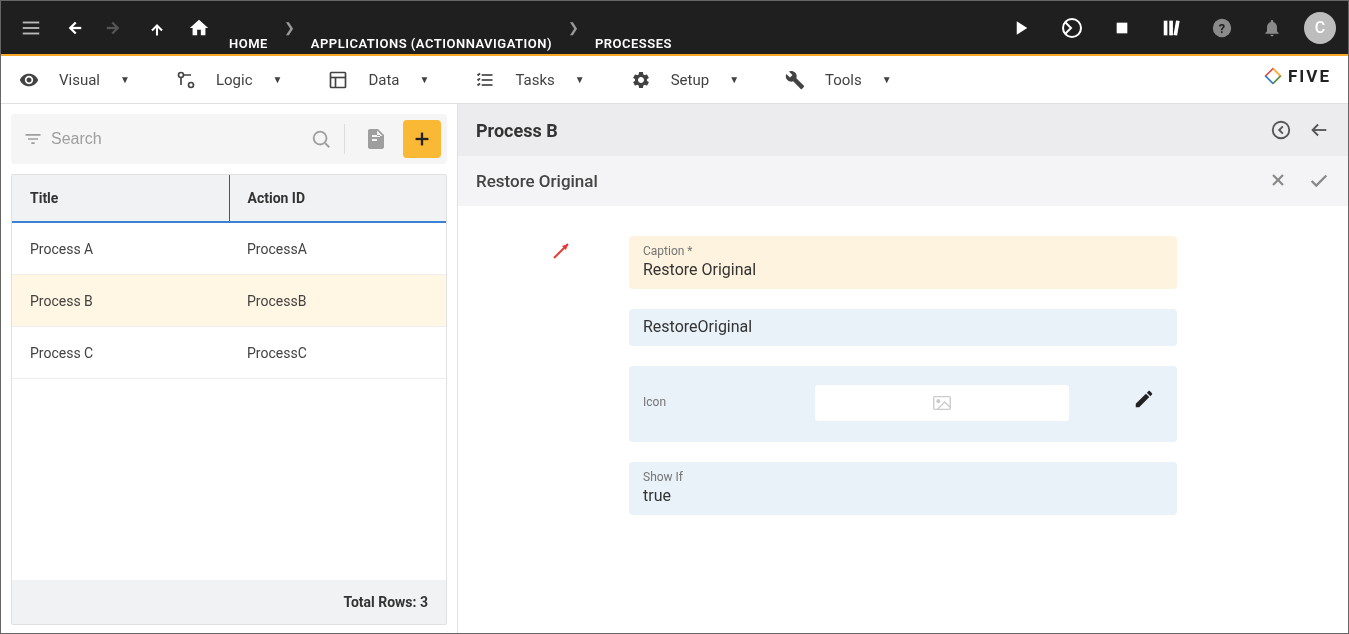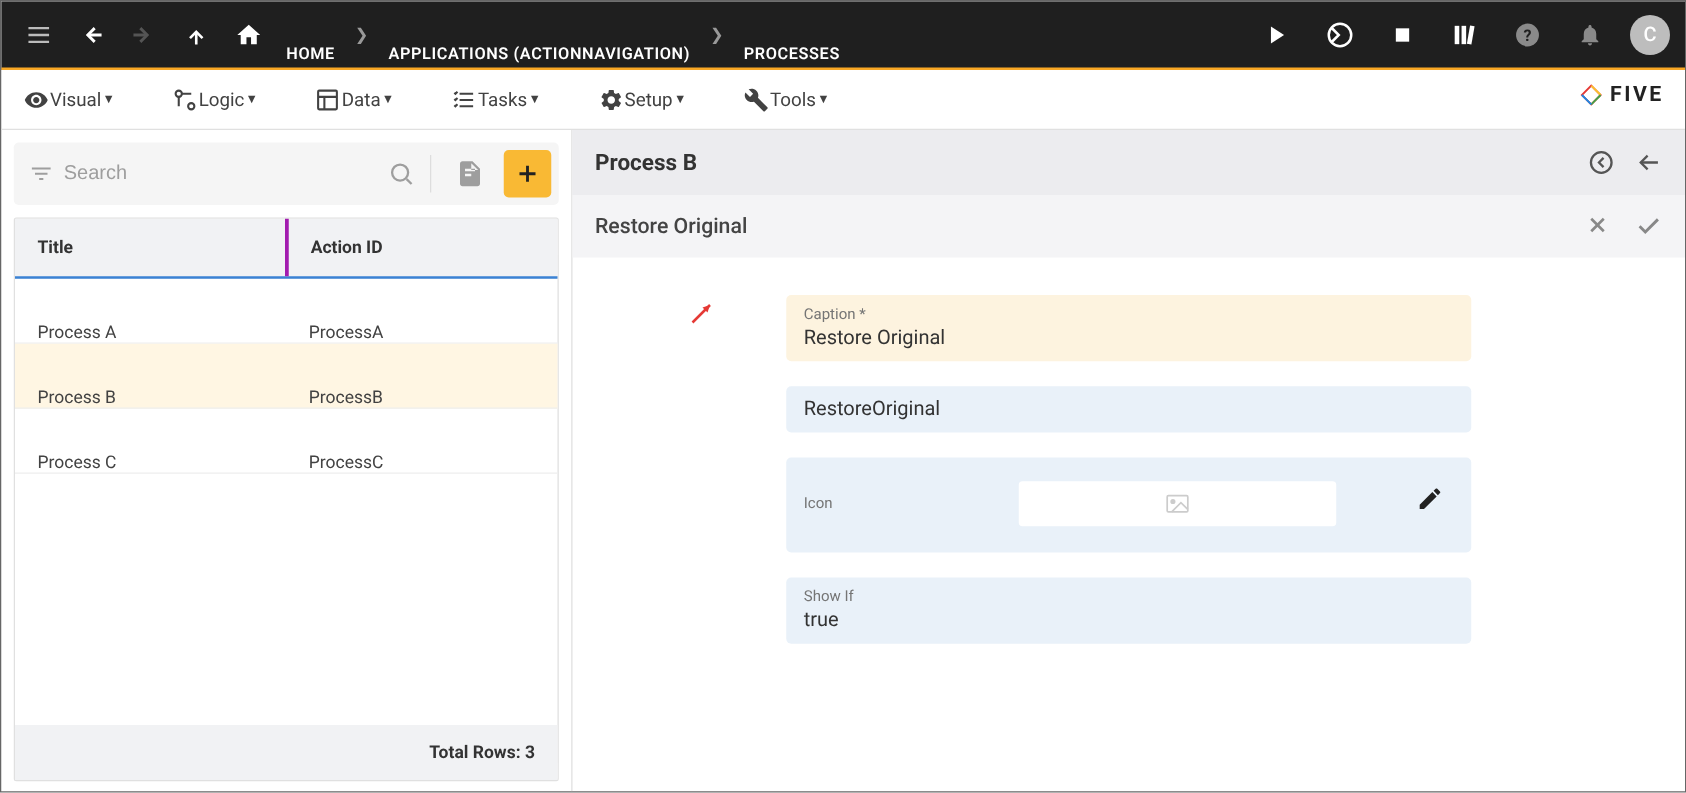--- a/index.html
+++ b/index.html
@@ -6,39 +6,39 @@
 body { font-family: -apple-system, BlinkMacSystemFont, "Segoe UI", Roboto, Arial, sans-serif; background: #fff; width: 1349px; height: 634px; overflow: hidden; border: 1px solid #666; }
 .topbar { background: #1f1f1f; height: 55px; display: flex; align-items: center; padding: 0 12px; color: #fff; border-bottom: 2px solid #f9a825; }
 .topbar-left { display: flex; align-items: center; gap: 6px; flex: 1; }
 .topbar-right { display: flex; align-items: center; gap: 14px; }
 .icon-btn { width: 36px; height: 36px; display: flex; align-items: center; justify-content: center; cursor: pointer; color: #fff; }
 .icon-btn.disabled { color: #666; }
 .crumb { font-size: 13px; font-weight: 600; letter-spacing: 0.5px; padding: 0 6px; cursor: pointer; margin-top: 32px; }
 .crumb-chev { color: #999; font-size: 13px; padding: 0 4px; }
 .avatar { width: 32px; height: 32px; border-radius: 50%; background: #bdbdbd; display: flex; align-items: center; justify-content: center; font-weight: 500; color: #fff; }
 .menubar { height: 48px; display: flex; align-items: center; padding: 0 10px; gap: 30px; border-bottom: 1px solid #e0e0e0; }
-.menu-item { display: flex; align-items: center; gap: 1px; color: #424242; font-size: 15px; cursor: pointer; padding: 6px 8px; }
+.menu-item { display: flex; align-items: center; gap: 20px; color: #424242; font-size: 15px; cursor: pointer; padding: 6px 8px; }
 .menu-item svg { width: 20px; height: 20px; }
 .menu-arrow { font-size: 10px; color: #424242; }
 .logo-area { position: absolute; right: 18px; top: 66px; display: flex; align-items: center; gap: 6px; font-weight: 700; letter-spacing: 2px; font-size: 17px; color: #222; }
 .logo-mark { width: 18px; height: 18px; }
 .workspace { display: flex; height: calc(634px - 55px - 48px - 2px); }
 .left-panel { width: 456px; padding: 4px; display: flex; flex-direction: column; }
 .search-row { background: #f5f5f5; height: 50px; margin: 6px; border-radius: 4px; display: flex; align-items: center; padding: 0 6px 0 12px; gap: 8px; }
 .search-input { border: none; background: transparent; flex: 1; font-size: 16px; outline: none; color: #555; }
 .search-input::placeholder { color: #9e9e9e; }
 .vsep { width: 1px; height: 30px; background: #ddd; margin: 0 4px; }
 .sq-btn { width: 38px; height: 38px; border-radius: 4px; display: flex; align-items: center; justify-content: center; cursor: pointer; }
 .sq-btn.add { background: #f9b934; color: #222; }
 .sq-btn.doc { color: #9e9e9e; }
 .table-wrapper { margin: 4px 6px; border: 1px solid #e0e0e0; border-radius: 2px; flex: 1; display: flex; flex-direction: column; position: relative; }
 .table-header { background: #f1f2f4; height: 48px; display: flex; border-bottom: 2px solid #3b82d4; }
-.table-header-cell { flex: 1; padding: 0 18px; display: flex; align-items: center; font-weight: 700; color: #333; font-size: 14px; border-right: 3px solid #a21caf; }
+.table-header-cell { flex: 1; padding: 0 18px; display: flex; align-items: center; font-weight: 700; color: #333; font-size: 14px; border-right: 1px solid #a21caf; }
 .table-header-cell:last-child { border-right: none; }
-.table-row { height: 52px; display: flex; border-bottom: 1px solid #eee; cursor: pointer; align-items: flex-end; }
+.table-row { height: 52px; display: flex; border-bottom: 1px solid #eee; cursor: pointer; }
 .table-row.selected { background: #fff6e3; }
 .table-cell { flex: 1; padding: 0 18px; display: flex; align-items: center; color: #424242; font-size: 14px; }
 .table-footer { background: #f1f2f4; height: 44px; display: flex; align-items: center; justify-content: flex-end; padding: 0 18px; font-weight: 700; font-size: 14px; color: #333; position: absolute; bottom: 0; left: 0; right: 0; }
 .right-panel { flex: 1; border-left: 1px solid #e0e0e0; display: flex; flex-direction: column; }
 .detail-header { background: #ececef; height: 52px; display: flex; align-items: center; padding: 0 18px; font-size: 18px; font-weight: 700; color: #333; }
 .detail-header-actions { margin-left: auto; display: flex; gap: 16px; }
 .detail-sub { background: #f4f4f6; height: 50px; display: flex; align-items: center; padding: 0 18px; font-size: 17px; color: #444; font-weight: 500; }
 .detail-sub-actions { margin-left: auto; display: flex; gap: 20px; }
 .tabs { height: 50px; display: flex; align-items: flex-end; padding: 0 18px; gap: 28px; border-bottom: 1px solid #e0e0e0; position: relative; }
 .tab { padding: 12px 4px; font-size: 15px; color: #616161; font-weight: 500; cursor: pointer; }

